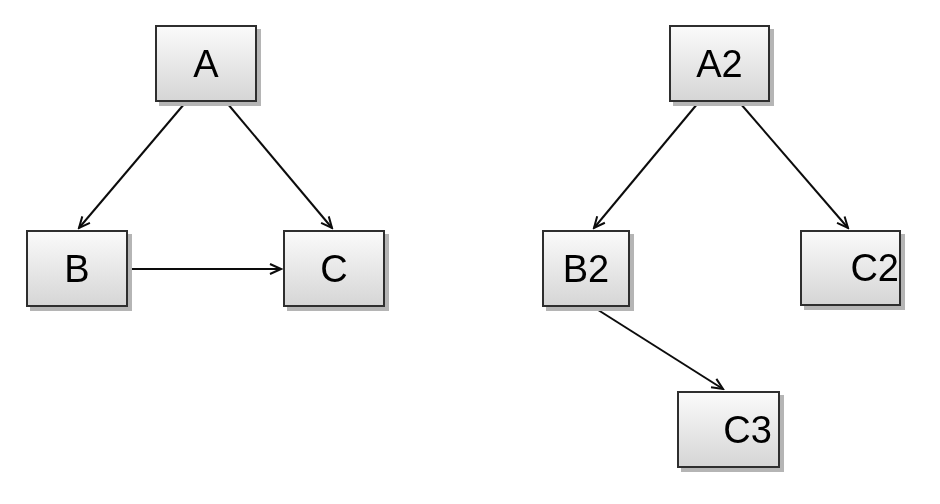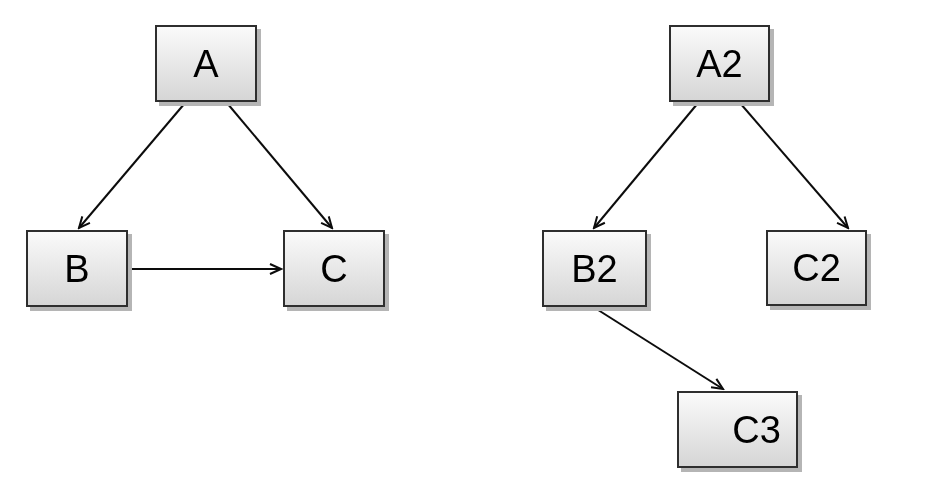--- a/index.html
+++ b/index.html
@@ -74,23 +74,23 @@
       </div>
       <div class="node" style="left: 26px; top: 230px; width: 102px; height: 77px;">
         <span class="node-label">B</span>
       </div>
       <div class="node" style="left: 283px; top: 230px; width: 102px; height: 77px;">
         <span class="node-label">C</span>
       </div>
       <div class="node" style="left: 669px; top: 25px; width: 101px; height: 77px; text-align: right;">
         <span class="node-label">A2</span>
       </div>
-      <div class="node" style="left: 542px; top: 230px; width: 105px; height: 77px;">
+      <div class="node" style="left: 542px; top: 230px; width: 88px; height: 77px;">
         <span class="node-label">B2</span>
       </div>
-      <div class="node" style="left: 766px; top: 230px; width: 101px; height: 76px;">
+      <div class="node" style="left: 800px; top: 230px; width: 101px; height: 76px; justify-content: flex-end;">
         <span class="node-label">C2</span>
       </div>
-      <div class="node" style="left: 677px; top: 391px; width: 121px; height: 77px; padding-left: 38px;">
+      <div class="node" style="left: 677px; top: 391px; width: 103px; height: 77px; padding-left: 38px;">
         <span class="node-label">C3</span>
       </div>
     </div>
 </div>
 
 </body></html>

